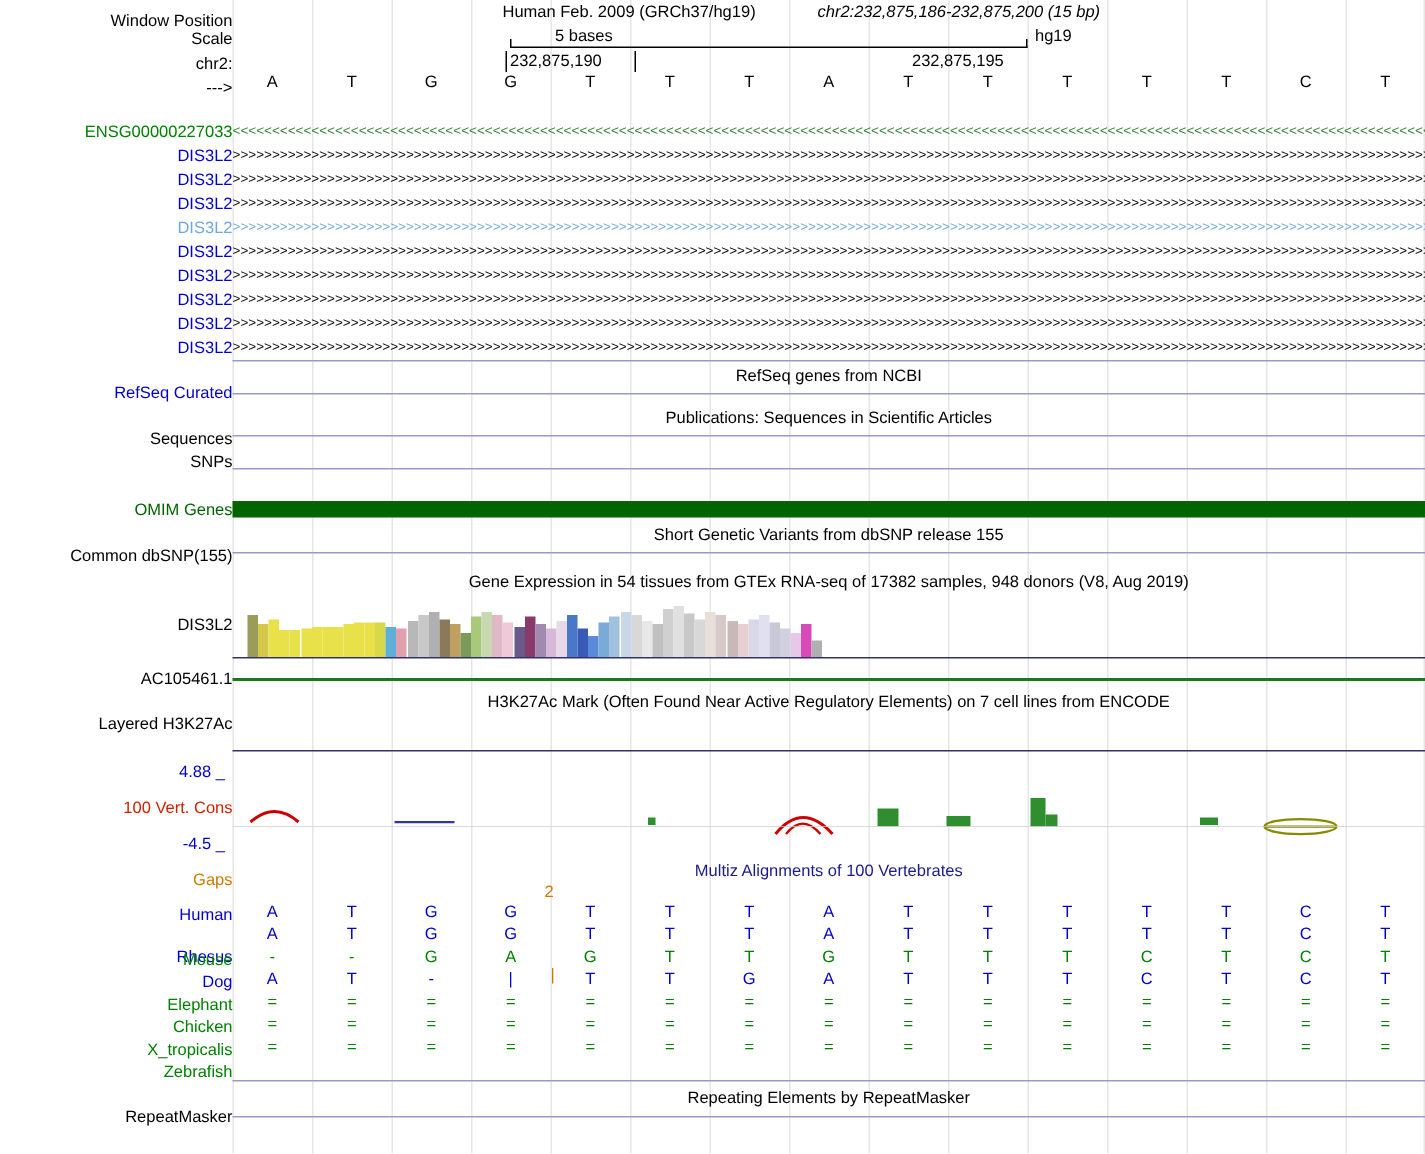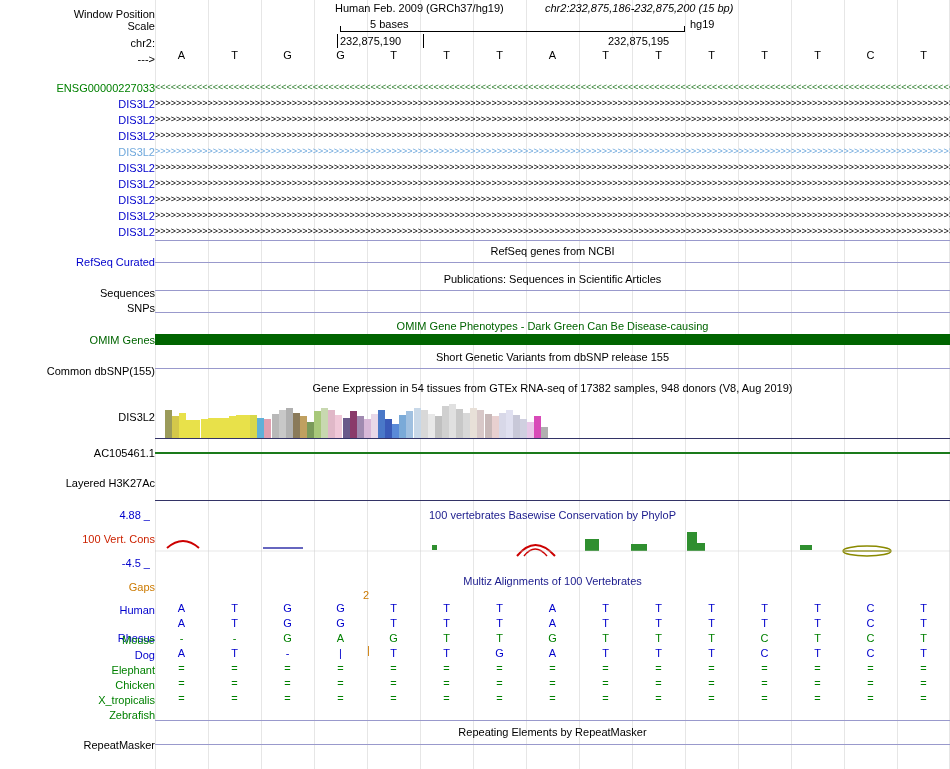--- a/index.html
+++ b/index.html
@@ -275,21 +275,20 @@
     <div class="arrowtrack dk" style="top:226px;">&gt;&gt;&gt;&gt;&gt;&gt;&gt;&gt;&gt;&gt;&gt;&gt;&gt;&gt;&gt;&gt;&gt;&gt;&gt;&gt;&gt;&gt;&gt;&gt;&gt;&gt;&gt;&gt;&gt;&gt;&gt;&gt;&gt;&gt;&gt;&gt;&gt;&gt;&gt;&gt;&gt;&gt;&gt;&gt;&gt;&gt;&gt;&gt;&gt;&gt;&gt;&gt;&gt;&gt;&gt;&gt;&gt;&gt;&gt;&gt;&gt;&gt;&gt;&gt;&gt;&gt;&gt;&gt;&gt;&gt;&gt;&gt;&gt;&gt;&gt;&gt;&gt;&gt;&gt;&gt;&gt;&gt;&gt;&gt;&gt;&gt;&gt;&gt;&gt;&gt;&gt;&gt;&gt;&gt;&gt;&gt;&gt;&gt;&gt;&gt;&gt;&gt;&gt;&gt;&gt;&gt;&gt;&gt;&gt;&gt;&gt;&gt;&gt;&gt;&gt;&gt;&gt;&gt;&gt;&gt;&gt;&gt;&gt;&gt;&gt;&gt;&gt;&gt;&gt;&gt;&gt;&gt;&gt;&gt;&gt;&gt;&gt;&gt;&gt;&gt;&gt;&gt;&gt;&gt;&gt;&gt;&gt;&gt;&gt;&gt;&gt;&gt;&gt;&gt;&gt;&gt;&gt;&gt;&gt;&gt;&gt;&gt;&gt;&gt;&gt;&gt;&gt;&gt;&gt;&gt;&gt;&gt;&gt;&gt;&gt;&gt;&gt;&gt;&gt;&gt;&gt;&gt;&gt;&gt;&gt;&gt;&gt;&gt;&gt;&gt;&gt;&gt;&gt;&gt;&gt;&gt;&gt;&gt;&gt;&gt;&gt;&gt;&gt;&gt;&gt;&gt;&gt;&gt;&gt;&gt;&gt;&gt;&gt;&gt;</div>
 
     <div class="hrule" style="top:240px;"></div>
     <div class="centertext" style="top:245px;">RefSeq genes from NCBI</div>
     <div class="hrule" style="top:262px;"></div>
 
     <div class="centertext" style="top:273px;">Publications: Sequences in Scientific Articles</div>
     <div class="hrule" style="top:290px;"></div>
 
     <div class="hrule" style="top:312px;"></div>
-    <div class="centertext dgreen" style="top:320px;">OMIM Gene Phenotypes - Dark Green Can Be Disease-causing</div>
     <div class="omimbar" style="top:334px;"></div>
 
     <div class="centertext" style="top:351px;">Short Genetic Variants from dbSNP release 155</div>
     <div class="hrule" style="top:368px;"></div>
 
     <div class="centertext" style="top:382px;">Gene Expression in 54 tissues from GTEx RNA-seq of 17382 samples, 948 donors (V8, Aug 2019)</div>
     <div id="gtex" style="top:400px; height:38px;">
         <div class="gbar" style="left: 0px; height: 27.8667px; background: rgb(155, 155, 90);"></div>
         <div class="gbar" style="left: 7.1px; height: 21.5333px; background: rgb(212, 200, 74);"></div>
         <div class="gbar" style="left: 14.2px; height: 25.3333px; background: rgb(232, 225, 74);"></div>
@@ -342,23 +341,23 @@
         <div class="gbar" style="left: 347.9px; height: 22.8px; background: rgb(200, 200, 216);"></div>
         <div class="gbar" style="left: 355px; height: 19px; background: rgb(208, 208, 224);"></div>
         <div class="gbar" style="left: 362.1px; height: 16.4667px; background: rgb(232, 200, 232);"></div>
         <div class="gbar" style="left: 369.2px; height: 21.5333px; background: rgb(216, 74, 184);"></div>
         <div class="gbar" style="left: 376.3px; height: 11.4px; background: rgb(176, 176, 176);"></div>
       </div>
     <div class="hrule dark" style="top:438px;"></div>
 
     <div class="greenline" style="top:452px;"></div>
 
+    <div class="centertext" style="top:462px;">H3K27Ac Mark (Often Found Near Active Regulatory Elements) on 7 cell lines from ENCODE</div>
     <div class="hrule dark" style="top:500px;"></div>
 
-    <div class="centertext navy" style="top:509px;">100 vertebrates Basewise Conservation by PhyloP</div>
     <svg class="abs" style="left:0; top:522px;" width="795" height="48">
       <path d="M12,26 Q28,12 44,26" stroke="#cc0000" stroke-width="2" fill="none"></path>
       <line x1="108" y1="26" x2="148" y2="26" stroke="#3333aa" stroke-width="1.5"></line>
       <rect x="277" y="23" width="5" height="5" fill="#2f8f2f"></rect>
       <path d="M362,34 Q380,12 400,34" stroke="#cc0000" stroke-width="2" fill="none"></path>
       <path d="M369,34 Q380,20 392,34" stroke="#cc0000" stroke-width="1.5" fill="none"></path>
       <rect x="430" y="17" width="14" height="12" fill="#2f8f2f"></rect>
       <rect x="476" y="22" width="16" height="7" fill="#2f8f2f"></rect>
       <rect x="532" y="10" width="10" height="19" fill="#2f8f2f"></rect>
       <rect x="542" y="21" width="8" height="8" fill="#2f8f2f"></rect>

